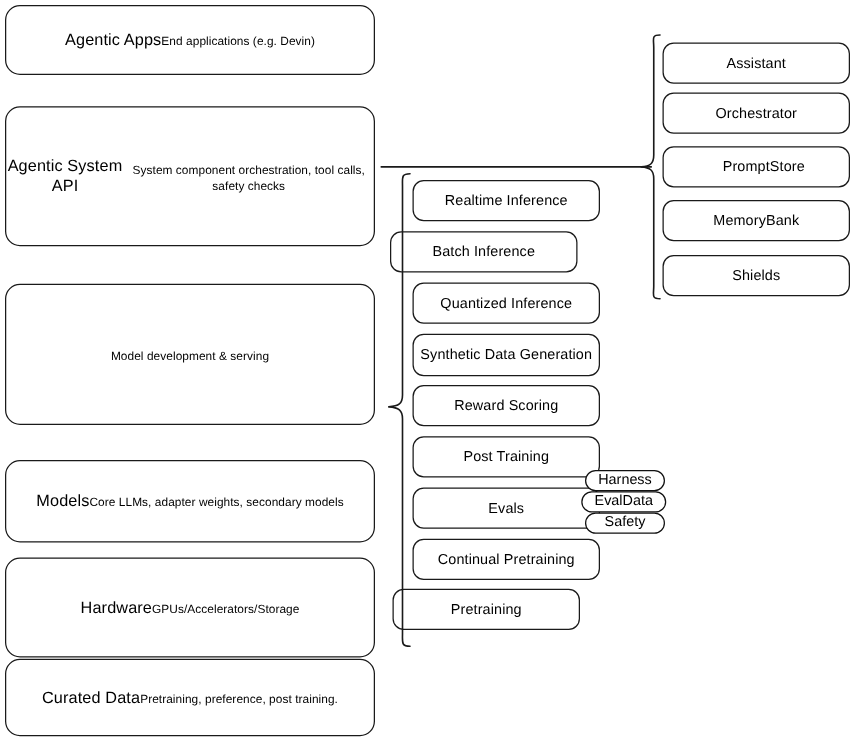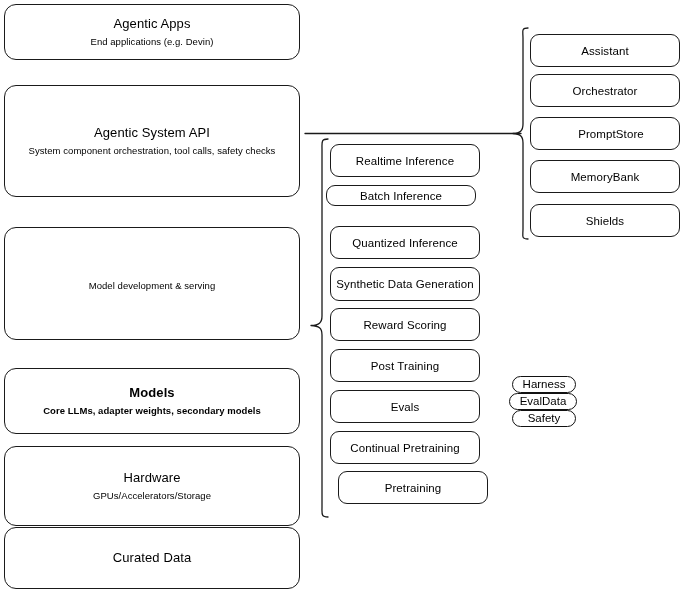--- a/index.html
+++ b/index.html
@@ -19,21 +19,21 @@
     overflow: hidden;
   }
   
   .stack-box {
     position: absolute;
     box-sizing: border-box;
     border: 1.3px solid #1a1a1a;
     border-radius: 12px;
     background: #ffffff;
     display: flex;
-    flex-direction: column;
+    flex-direction: row;
     align-items: center;
     justify-content: center;
     text-align: center;
   }
   .stack-title {
     font-size: 13px;
     line-height: 16px;
     color: #000;
     letter-spacing: 0.1px;
   }
@@ -67,21 +67,20 @@
     border: 1.4px solid #111;
     border-radius: 999px;
     background: #ffffff;
     display: flex;
     align-items: center;
     justify-content: center;
     font-size: 11.5px;
     line-height: 13px;
     color: #000;
     z-index: 5;
-    margin-left: 44px;
   }
   
   #connectors {
     position: absolute;
     left: 0;
     top: 0;
     width: 682px;
     height: 591px;
     pointer-events: none;
     z-index: 2;
@@ -127,51 +126,52 @@
 
   <div class="stack-box" style="left:4px; top:85px; width:296px; height:112px;">
     <div class="stack-title">Agentic System API</div>
     <div class="stack-sub">System component orchestration, tool calls, safety checks</div>
   </div>
 
   <div class="stack-box" style="left:4px; top:227px; width:296px; height:113px;">
     <div class="stack-sub">Model development &amp; serving</div>
   </div>
 
-  <div class="stack-box" style="left:4px; top:368px; width:296px; height:66px;font-weight:bold;">
+  <div class="stack-box" style="left:4px; top:368px; width:296px; height:66px;">
     <div class="stack-title">Models</div>
     <div class="stack-sub">Core LLMs, adapter weights, secondary models</div>
   </div>
 
   <div class="stack-box" style="left:4px; top:446px; width:296px; height:80px;">
     <div class="stack-title">Hardware</div>
     <div class="stack-sub">GPUs/Accelerators/Storage</div>
   </div>
 
   <div class="stack-box" style="left:4px; top:527px; width:296px; height:62px;">
     <div class="stack-title">Curated Data</div>
+    <div class="stack-sub">Pretraining, preference, post training.</div>
   </div>
 
   <div class="item-box" style="left:330px; top:144px; width:150px; height:33px;">Realtime Inference</div>
 
-  <div class="item-box" style="left:326px; top:185px; width:150px; height:21px;">Batch Inference</div>
+  <div class="item-box" style="left:312px; top:185px; width:150px; height:33px;">Batch Inference</div>
 
   <div class="item-box" style="left:330px; top:226px; width:150px; height:33px;">Quantized Inference</div>
 
   <div class="item-box" style="left:330px; top:267px; width:150px; height:34px;">Synthetic Data Generation</div>
 
   <div class="item-box" style="left:330px; top:308px; width:150px; height:33px;">Reward Scoring</div>
 
   <div class="item-box" style="left:330px; top:390px; width:150px; height:33px;">Evals</div>
 
   <div class="item-box" style="left:330px; top:349px; width:150px; height:33px;">Post Training</div>
 
   <div class="item-box" style="left:330px; top:431px; width:150px; height:33px;">Continual Pretraining</div>
 
-  <div class="item-box" style="left:338px; top:471px; width:150px; height:33px;">Pretraining</div>
+  <div class="item-box" style="left:314px; top:471px; width:150px; height:33px;">Pretraining</div>
 
   <div class="pill" style="left:468px; top:376px; width:64px; height:17px;">Harness</div>
 
   <div class="pill" style="left:465px; top:393px; width:68px; height:17px;">EvalData</div>
 
   <div class="pill" style="left:468px; top:410px; width:64px; height:17px;">Safety</div>
 
   <div class="item-box" style="left:530px; top:34px; width:150px; height:33px;">Assistant</div>
 
   <div class="item-box" style="left:530px; top:74px; width:150px; height:33px;">Orchestrator</div>

